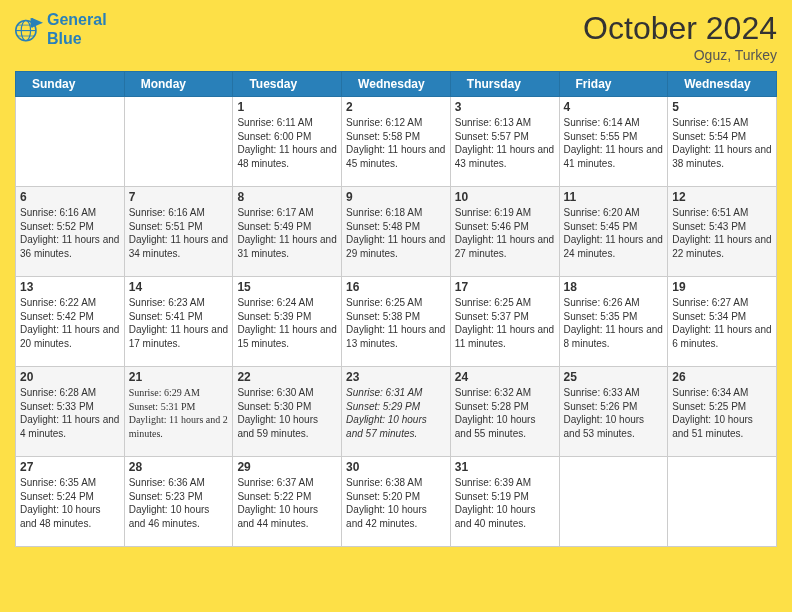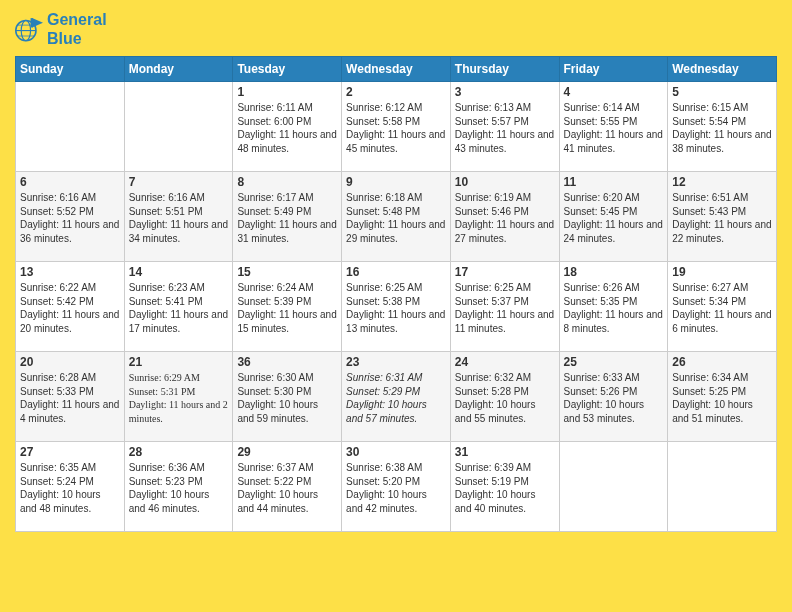--- a/index.html
+++ b/index.html
@@ -46,21 +46,21 @@
     .calendar {
       width: 100%;
       border-collapse: collapse;
       border: 1px solid #ccc;
     }
     .calendar th {
       background: #2980b9;
       color: #fff;
       font-size: 12px;
       font-weight: bold;
-      padding: 5px 4px;
+      padding: 5px 16px;
       text-align: left;
       border: 1px solid #2472a4;
     }
     .calendar td {
       vertical-align: top;
       border: 1px solid #ccc;
       padding: 3px 4px;
       width: calc(100% / 7);
       min-height: 80px;
       height: 90px;
@@ -105,20 +105,24 @@
         <line x1="3" y1="13" x2="25" y2="13" stroke="#2980b9" stroke-width="1"></line>
         <line x1="3" y1="27" x2="25" y2="27" stroke="#2980b9" stroke-width="1"></line>
 
         <polygon points="22,4 36,10 22,16" fill="#2980b9"></polygon>
         <rect x="20" y="4" width="3" height="12" fill="#2980b9"></rect>
       </svg>
       <div style="font-size:16px;font-weight:bold;color:#333;line-height:1.2;">
         <div><span style="color:#2980b9;">General</span></div>
         <div style="color:#2980b9;">Blue</div>
       </div>
+    </div>
+    <div class="title-block">
+      <div class="month-title">October 2024</div>
+      <div class="location">Oguz, Turkey</div>
     </div>
   </div>
 
   <table class="calendar">
     <thead>
       <tr>
         <th>Sunday</th>
         <th>Monday</th>
         <th>Tuesday</th>
         <th>Wednesday</th>
@@ -257,21 +261,21 @@
 Sunset: 5:33 PM
 Daylight: 11 hours and 4 minutes.</div>
           </td>
           <td>
             <span class="day-num">21</span>
             <div class="day-info" style="white-space: pre-line; font-family: Liberation Serif, serif;">Sunrise: 6:29 AM
 Sunset: 5:31 PM
 Daylight: 11 hours and 2 minutes.</div>
           </td>
           <td>
-            <span class="day-num">36</span>
+            <span class="day-num">22</span>
             <div class="day-info" style="white-space: pre-line;">Sunrise: 6:30 AM
 Sunset: 5:30 PM
 Daylight: 10 hours and 59 minutes.</div>
           </td>
           <td>
             <span class="day-num">23</span>
             <div class="day-info" style="white-space: pre-line; font-style: italic;">Sunrise: 6:31 AM
 Sunset: 5:29 PM
 Daylight: 10 hours and 57 minutes.</div>
           </td>

